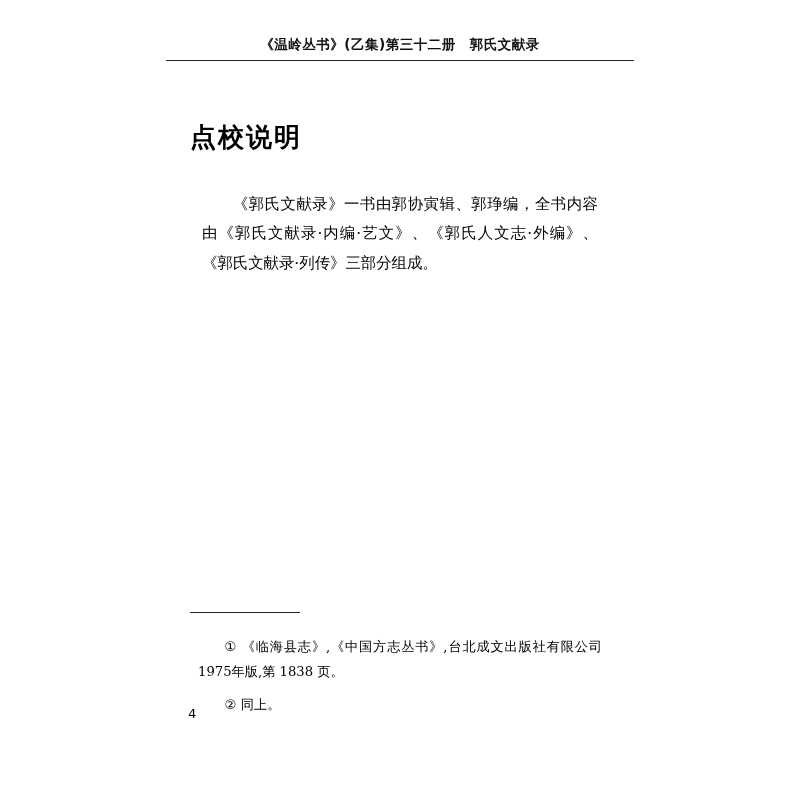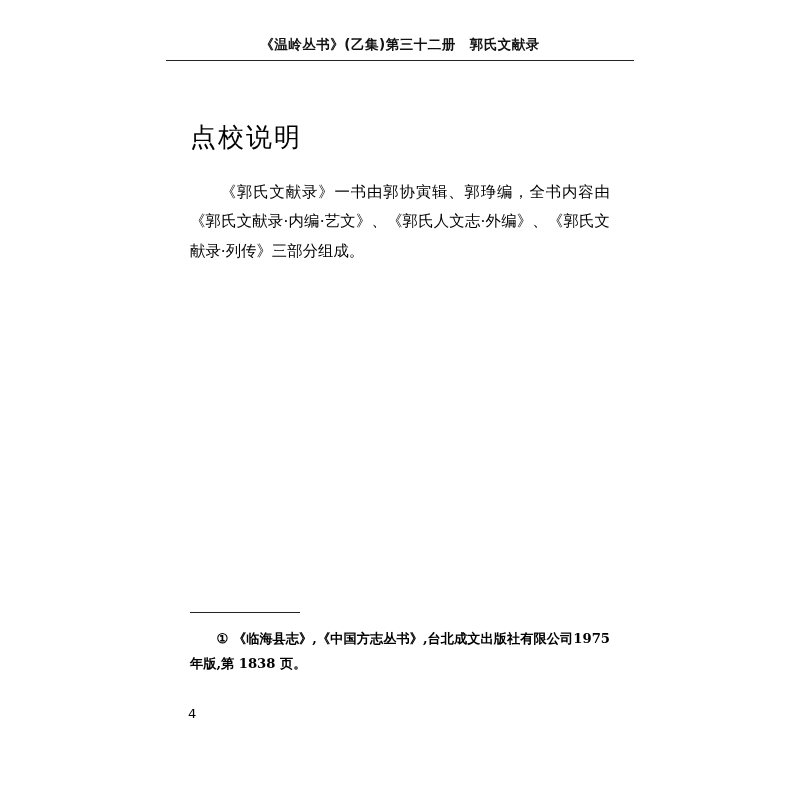--- a/index.html
+++ b/index.html
@@ -38,40 +38,40 @@
     left: 166px;
     width: 468px;
     height: 1px;
     background: #222;
   }
   .chapter-title {
     position: absolute;
     top: 108px;
     left: 190px;
     font-size: 26px;
-    font-weight: 400;
+    font-weight: 700;
     letter-spacing: 2px;
     font-family: "DejaVu Sans", "Liberation Sans", sans-serif;
     color: #000;
     margin-top: 12px;
   }
   .body-text {
     position: absolute;
     top: 178px;
     left: 190px;
     width: 420px;
     font-size: 15.4px;
     line-height: 29.4px;
     text-align: justify;
     text-justify: inter-ideograph;
     color: #000;
     font-family: "DejaVu Serif", "Liberation Serif", serif;
   }
   .body-text p {
-    margin: 0;
+    margin: 12px;
     text-indent: 2em;
   }
   .fn-rule {
     position: absolute;
     top: 612px;
     left: 190px;
     width: 110px;
     height: 1px;
     background: #222;
   }
@@ -81,22 +81,21 @@
     left: 190px;
     width: 420px;
     font-size: 13.2px;
     line-height: 25px;
     text-align: justify;
     text-justify: inter-ideograph;
     color: #000;
     font-family: "DejaVu Serif", "Liberation Serif", serif;
   }
   .footnotes p {
-    margin: 0;
-    font-weight: bold;
+    margin: 8px;
   }
   .footnotes p.fn {
     text-indent: 2em;
   }
   .fn-marker {
     margin-right: 0.35em;
   }
   .page-number {
     position: absolute;
     top: 706px;
@@ -125,17 +124,20 @@
   <div class="body-text">
     <p>《郭氏文献录》一书由郭协寅辑、郭琤编，全书内容由《郭氏文献录·内编·艺文》、《郭氏人文志·外编》、《郭氏文献录·列传》三部分组成。</p>
   </div>
 
   <div class="fn-rule"></div>
 
   <div class="footnotes">
     <p class="fn">
       <span class="fn-marker">①</span><span>《临海县志》,《中国方志丛书》,台北成文出版社有限公司1975年版,第 1838 页。</span>
     </p>
+    <p class="fn">
+      <span class="fn-marker">②</span><span>同上。</span>
+    </p>
   </div>
 
   <div class="page-number">4</div>
 
 </div>
 
 </body></html>

